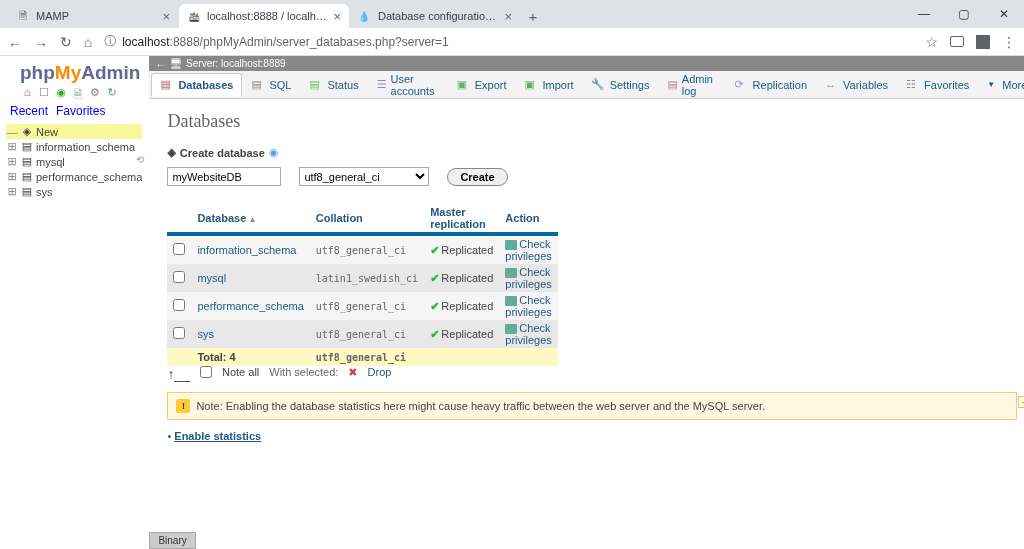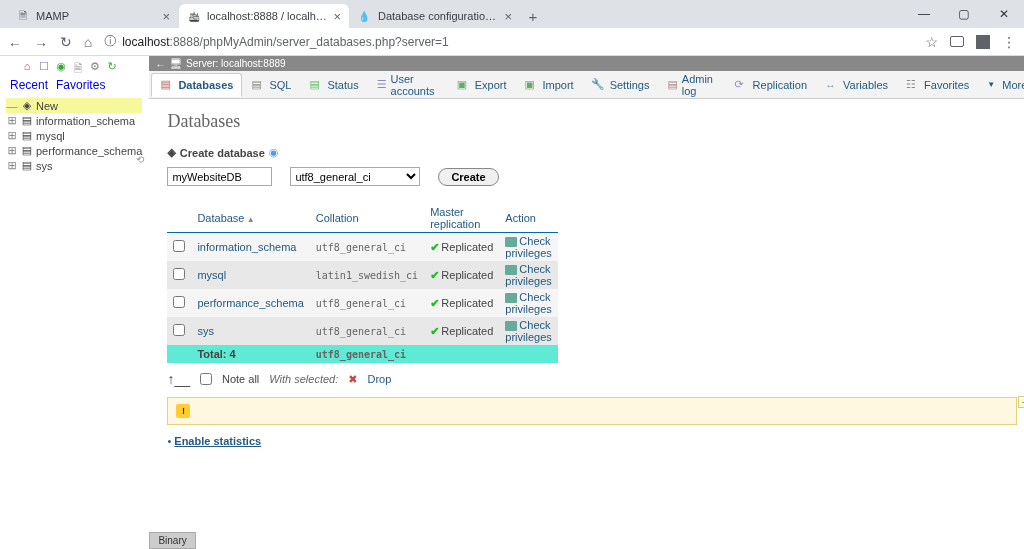--- a/index.html
+++ b/index.html
@@ -48,42 +48,42 @@
 .tabs{background:#f3f3f3;border-bottom:1px solid #ccc;display:flex;align-items:center;height:28px;padding-left:2px}
 .tab{padding:4px 8px;display:flex;align-items:center;gap:4px;font-size:11px;color:#235a81;cursor:pointer;border:1px solid transparent}
 .tab.active{background:#fff;border:1px solid #ccc;border-bottom-color:#fff;margin-bottom:-1px;border-radius:3px 3px 0 0;font-weight:bold}
 .tab .ticon{width:14px;height:14px;display:inline-block}
 .tab.more::before{content:"▼";font-size:8px;margin-right:3px}
 
 .content{padding:12px 18px;flex:1;overflow:auto}
 h2{font-size:18px;color:#666;margin-bottom:14px;font-weight:500;font-family:Verdana}
 .fieldset-label{display:flex;align-items:center;gap:4px;font-size:11px;font-weight:bold;margin-bottom:8px}
 .create-row{display:flex;gap:18px;align-items:center;margin-bottom:18px}
-.create-row input[type=text]{width:105px;height:19px;border:1px solid #a9a9a9;padding:0 4px;font-size:11px}
+.create-row input[type=text]{width:114px;height:19px;border:1px solid #a9a9a9;padding:0 4px;font-size:11px}
 .create-row select{width:130px;height:19px;border:1px solid #a9a9a9;font-size:11px;background:#fff}
 .create-row button{padding:2px 12px;border:1px solid #888;border-radius:10px;background:#f0f0f0;font-size:11px;font-weight:bold;cursor:pointer}
 
 table{border-collapse:collapse;font-size:11px;width:346px}
-th{text-align:left;padding:2px 6px;font-weight:normal;color:#235a81;border-bottom:1px solid #0369a1}
+th{text-align:left;padding:2px 6px;font-weight:bold;color:#235a81;border-bottom:4px solid #0369a1}
 th.sorted::after{content:" ▲";font-size:8px;color:#888}
 td{padding:2px 6px}
 tbody tr:nth-child(odd){background:#f5f5f5}
 tbody tr:nth-child(even){background:#e8e8e8}
-tfoot td{background:#5eead4;font-weight:bold;padding:3px 6px}
+tfoot td{background:#fef9c3;font-weight:bold;padding:3px 6px}
 .dbname{color:#235a81}
 .mono{font-family:monospace;font-size:10px;color:#666}
 .repl{color:#444}
 .check{color:#2b2;font-weight:bold;margin-right:2px}
 .priv{color:#235a81}
 .pricon{width:12px;height:10px;display:inline-block;background:#6a9;margin-right:2px;vertical-align:middle;border-radius:1px}
 .cb{width:12px;height:12px}
 
-.bulk{display:flex;align-items:center;gap:10px;margin-top:8px;font-size:11px}
+.bulk{display:flex;gap:10px;margin-top:0;font-size:11px}
 .bulk .arrow{font-size:14px}
-.bulk .sel{font-style:italic;color:#666}
+.bulk .sel{color:#666}
 .drop{color:#235a81}
 
 .note{margin-top:10px;background:#fff8e0;border:1px solid #e8d077;padding:6px 8px;font-size:11px;display:flex;align-items:center;gap:6px;width:850px}
 .note .warn{width:14px;height:14px;background:#ffcc33;border-radius:2px;display:inline-flex;align-items:center;justify-content:center;font-size:9px;font-weight:bold;color:#333}
 .enable-stats{margin-top:10px;font-size:11px}
 .enable-stats a{color:#235a81;font-weight:bold}
 .enable-stats::before{content:"• ";color:#235a81}
 
 .console{position:absolute;bottom:0;left:0;background:#ccc;padding:2px 8px;font-size:10px;color:#333;border:1px solid #aaa}
 .hint-collapse{position:absolute;right:6px;top:340px;width:12px;height:12px;background:#ffc;border:1px solid #cc9;font-size:8px;text-align:center}
@@ -146,20 +146,21 @@
     <span>☆</span>
     <span class="cast-icon"></span>
     <span class="avatar-sq"></span>
     <span>⋮</span>
   </div>
 </div>
 
 <div class="app">
 
   <div class="sidebar">
+    <div class="logo"><span class="php">php</span><span class="my">My</span><span class="admin">Admin</span></div>
     <div class="toolbar-icons">
       <span class="home">⌂</span>
       <span class="gear" style="color:#77a">☐</span>
       <span class="globe">◉</span>
       <span class="doc">🗎</span>
       <span class="gear">⚙</span>
       <span class="refr">↻</span>
     </div>
     <div class="side-links">
       <span>Recent</span>
@@ -322,20 +323,21 @@
         <span class="arrow">↑__</span>
         <input type="checkbox" class="cb" style="">
         <span>Note all</span>
         <span class="sel">With selected:</span>
         <span style="color:#c44">✖</span>
         <span class="drop">Drop</span>
       </div>
 
       <div class="note">
         <span class="warn">!</span>
+        <span>Note: Enabling the database statistics here might cause heavy traffic between the web server and the MySQL server.</span>
       </div>
 
       <div class="enable-stats">
         <a href="#">Enable statistics</a>
       </div>
 
       <div class="hint-collapse">–</div>
     </div>
 
     <div class="console">Binary</div>

